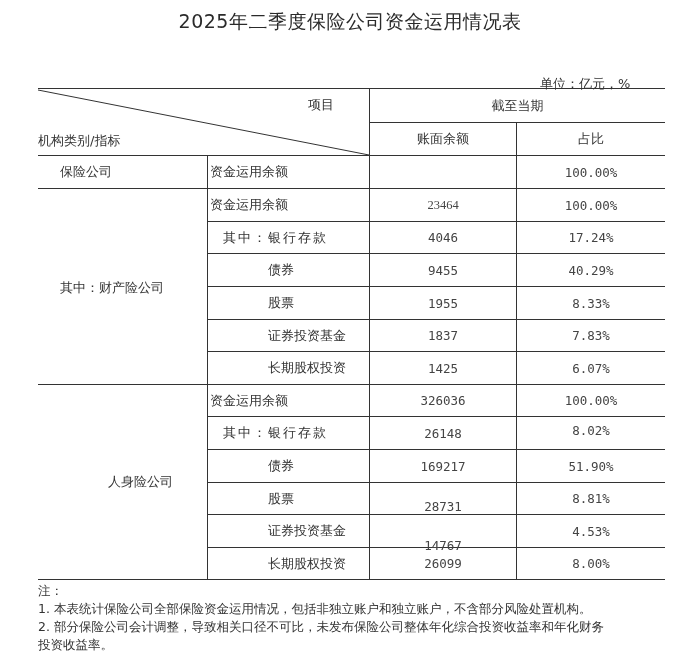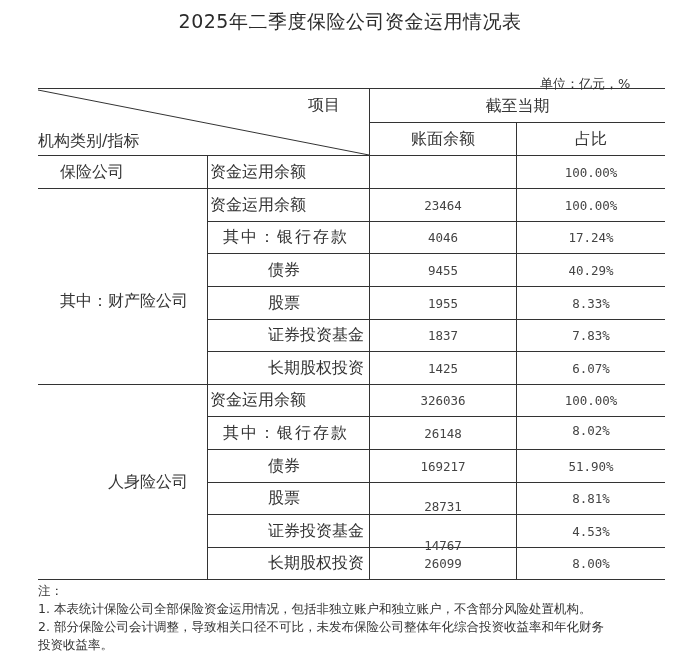--- a/index.html
+++ b/index.html
@@ -2,21 +2,21 @@
 <html><head>
 <meta charset="utf-8">
 <style>
   html, body { margin: 0; padding: 0; background: #ffffff; }
   body { width: 700px; height: 663px; position: relative; overflow: hidden; font-family: "DejaVu Sans", "Liberation Sans", sans-serif; color: #222; }
   .title { position: absolute; top: 9px; left: 0; width: 700px; text-align: center; font-size: 19px; color: #2a2a2a; letter-spacing: 0.5px; }
   .unit { position: absolute; top: 75px; left: 540px; font-size: 13px; color: #333; }
   .grid { position: absolute; left: 38px; top: 88px; width: 627px; height: 491px; }
   .hline { position: absolute; height: 1px; background: #333; }
   .vline { position: absolute; width: 1px; background: #333; }
-  .cell { position: absolute; font-size: 16px; color: #333; display: flex; align-items: center; white-space: nowrap; }
+  .cell { position: absolute; font-size: 13px; color: #333; display: flex; align-items: center; white-space: nowrap; }
   .num { font-family: "DejaVu Sans Mono", "Liberation Mono", monospace; font-size: 12.5px; justify-content: center; color: #444; }
   .center { justify-content: center; }
   .diag { position: absolute; left: 0; top: 0; }
   .notes { position: absolute; left: 38px; top: 582px; width: 640px; font-size: 12.5px; color: #333; line-height: 18px; }
   .notes div { white-space: nowrap; }
 </style>
 </head>
 <body>
 
 <div class="title">2025年二季度保险公司资金运用情况表</div>
@@ -51,28 +51,28 @@
     <line x1="0" y1="2" x2="331" y2="67" stroke="#333" stroke-width="1"></line>
   </svg>
 
   <div class="cell" style="left:270px;top:4px;height:26px;">项目</div>
   <div class="cell" style="left:0;top:40px;height:26px;">机构类别/指标</div>
   <div class="cell center" style="left:332px;top:2px;width:295px;height:32px;">截至当期</div>
   <div class="cell center" style="left:332px;top:35px;width:146px;height:32px;">账面余额</div>
   <div class="cell center" style="left:479px;top:35px;width:148px;height:32px;">占比</div>
 
   <div class="cell" style="left:22px;top:68px;height:32px;">保险公司</div>
-  <div class="cell" style="left:22px;top:116px;height:195px;text-align:center;">其中：财产险公司</div>
+  <div class="cell" style="left:22px;top:102px;height:195px;text-align:center;">其中：财产险公司</div>
   <div class="cell" style="left:70px;top:297px;height:194px;">人身险公司</div>
 
   <div class="cell" style="left:172px;top:68px;height:32px;">资金运用余额</div>
   <div class="cell num" style="left:479px;top:68px;width:148px;height:32px;">100.00%</div>
 
   <div class="cell" style="left:172px;top:101px;height:32px;">资金运用余额</div>
-  <div class="cell num" style="left:332px;top:101px;width:146px;height:32px;">23464</div>
+  <div class="cell num" style="left:332px;top:101px;width:146px;height:32px;font-family:Liberation Serif, serif;">23464</div>
   <div class="cell num" style="left:479px;top:101px;width:148px;height:32px;">100.00%</div>
 
   <div class="cell" style="left:185px;top:134px;height:31px;letter-spacing:2px;">其中：银行存款</div>
   <div class="cell num" style="left:332px;top:134px;width:146px;height:31px;">4046</div>
   <div class="cell num" style="left:479px;top:134px;width:148px;height:31px;">17.24%</div>
 
   <div class="cell" style="left:230px;top:166px;height:32px;">债券</div>
   <div class="cell num" style="left:332px;top:166px;width:146px;height:32px;">9455</div>
   <div class="cell num" style="left:479px;top:166px;width:148px;height:32px;">40.29%</div>
 

